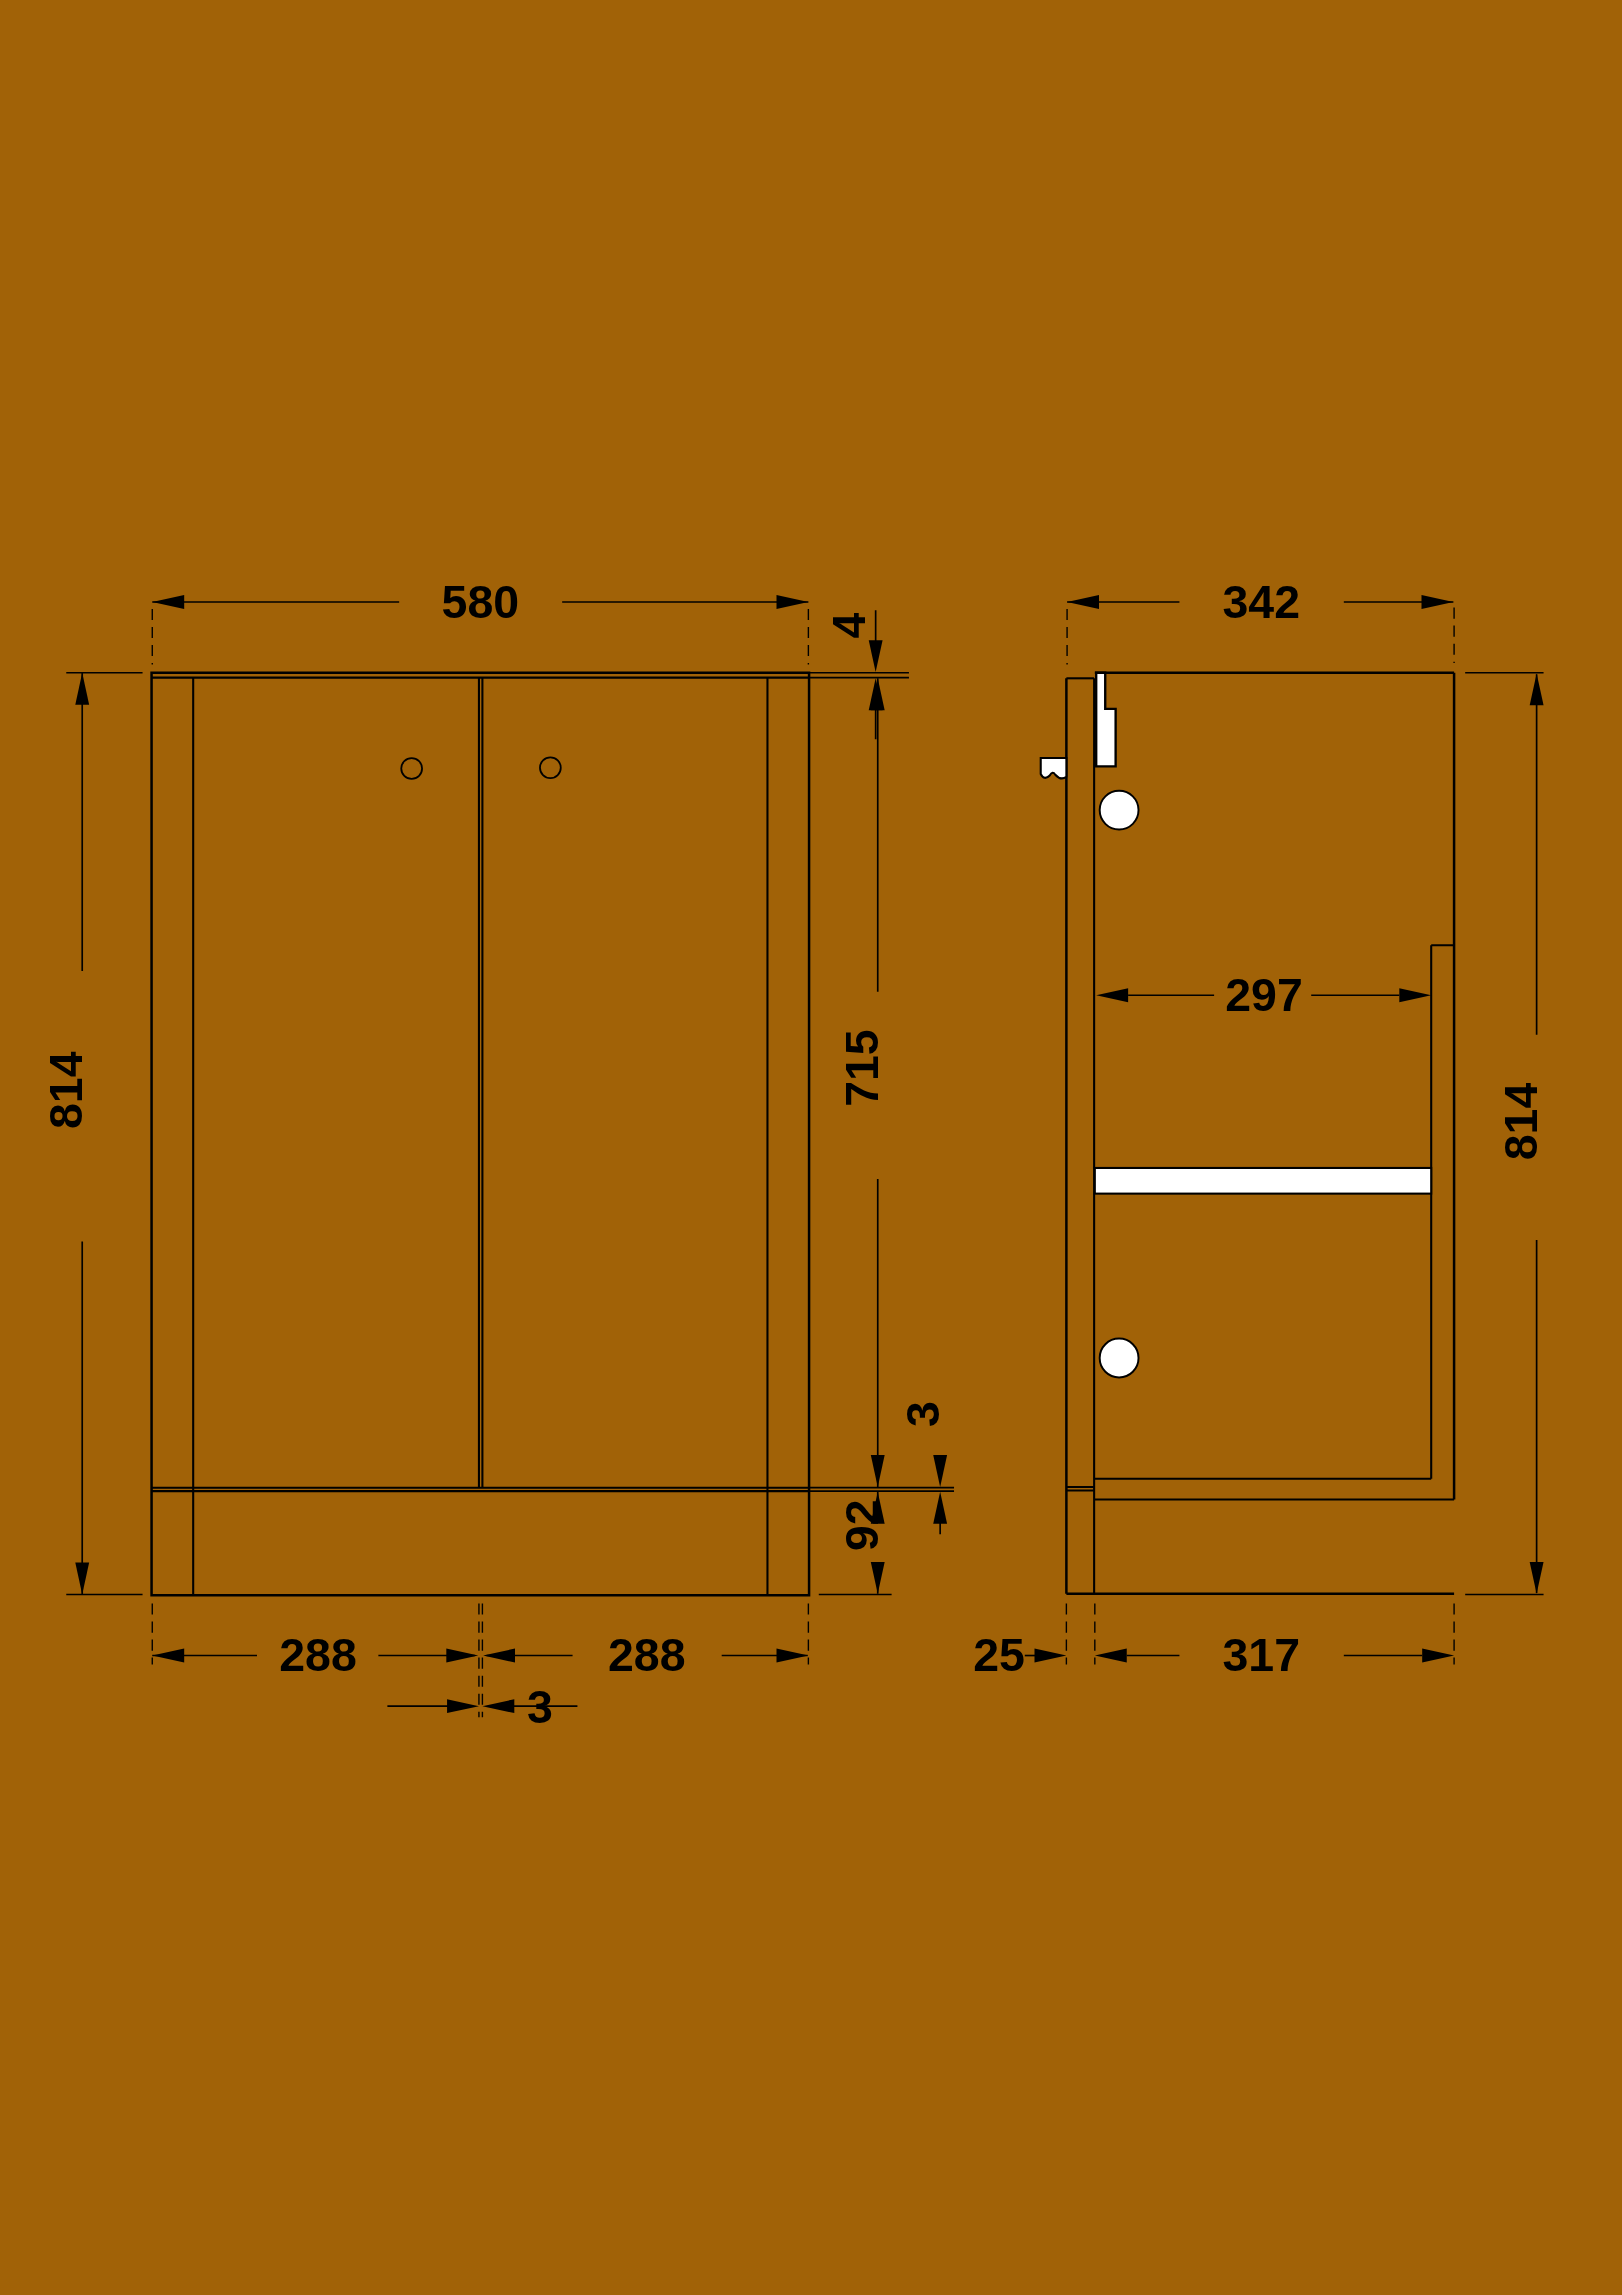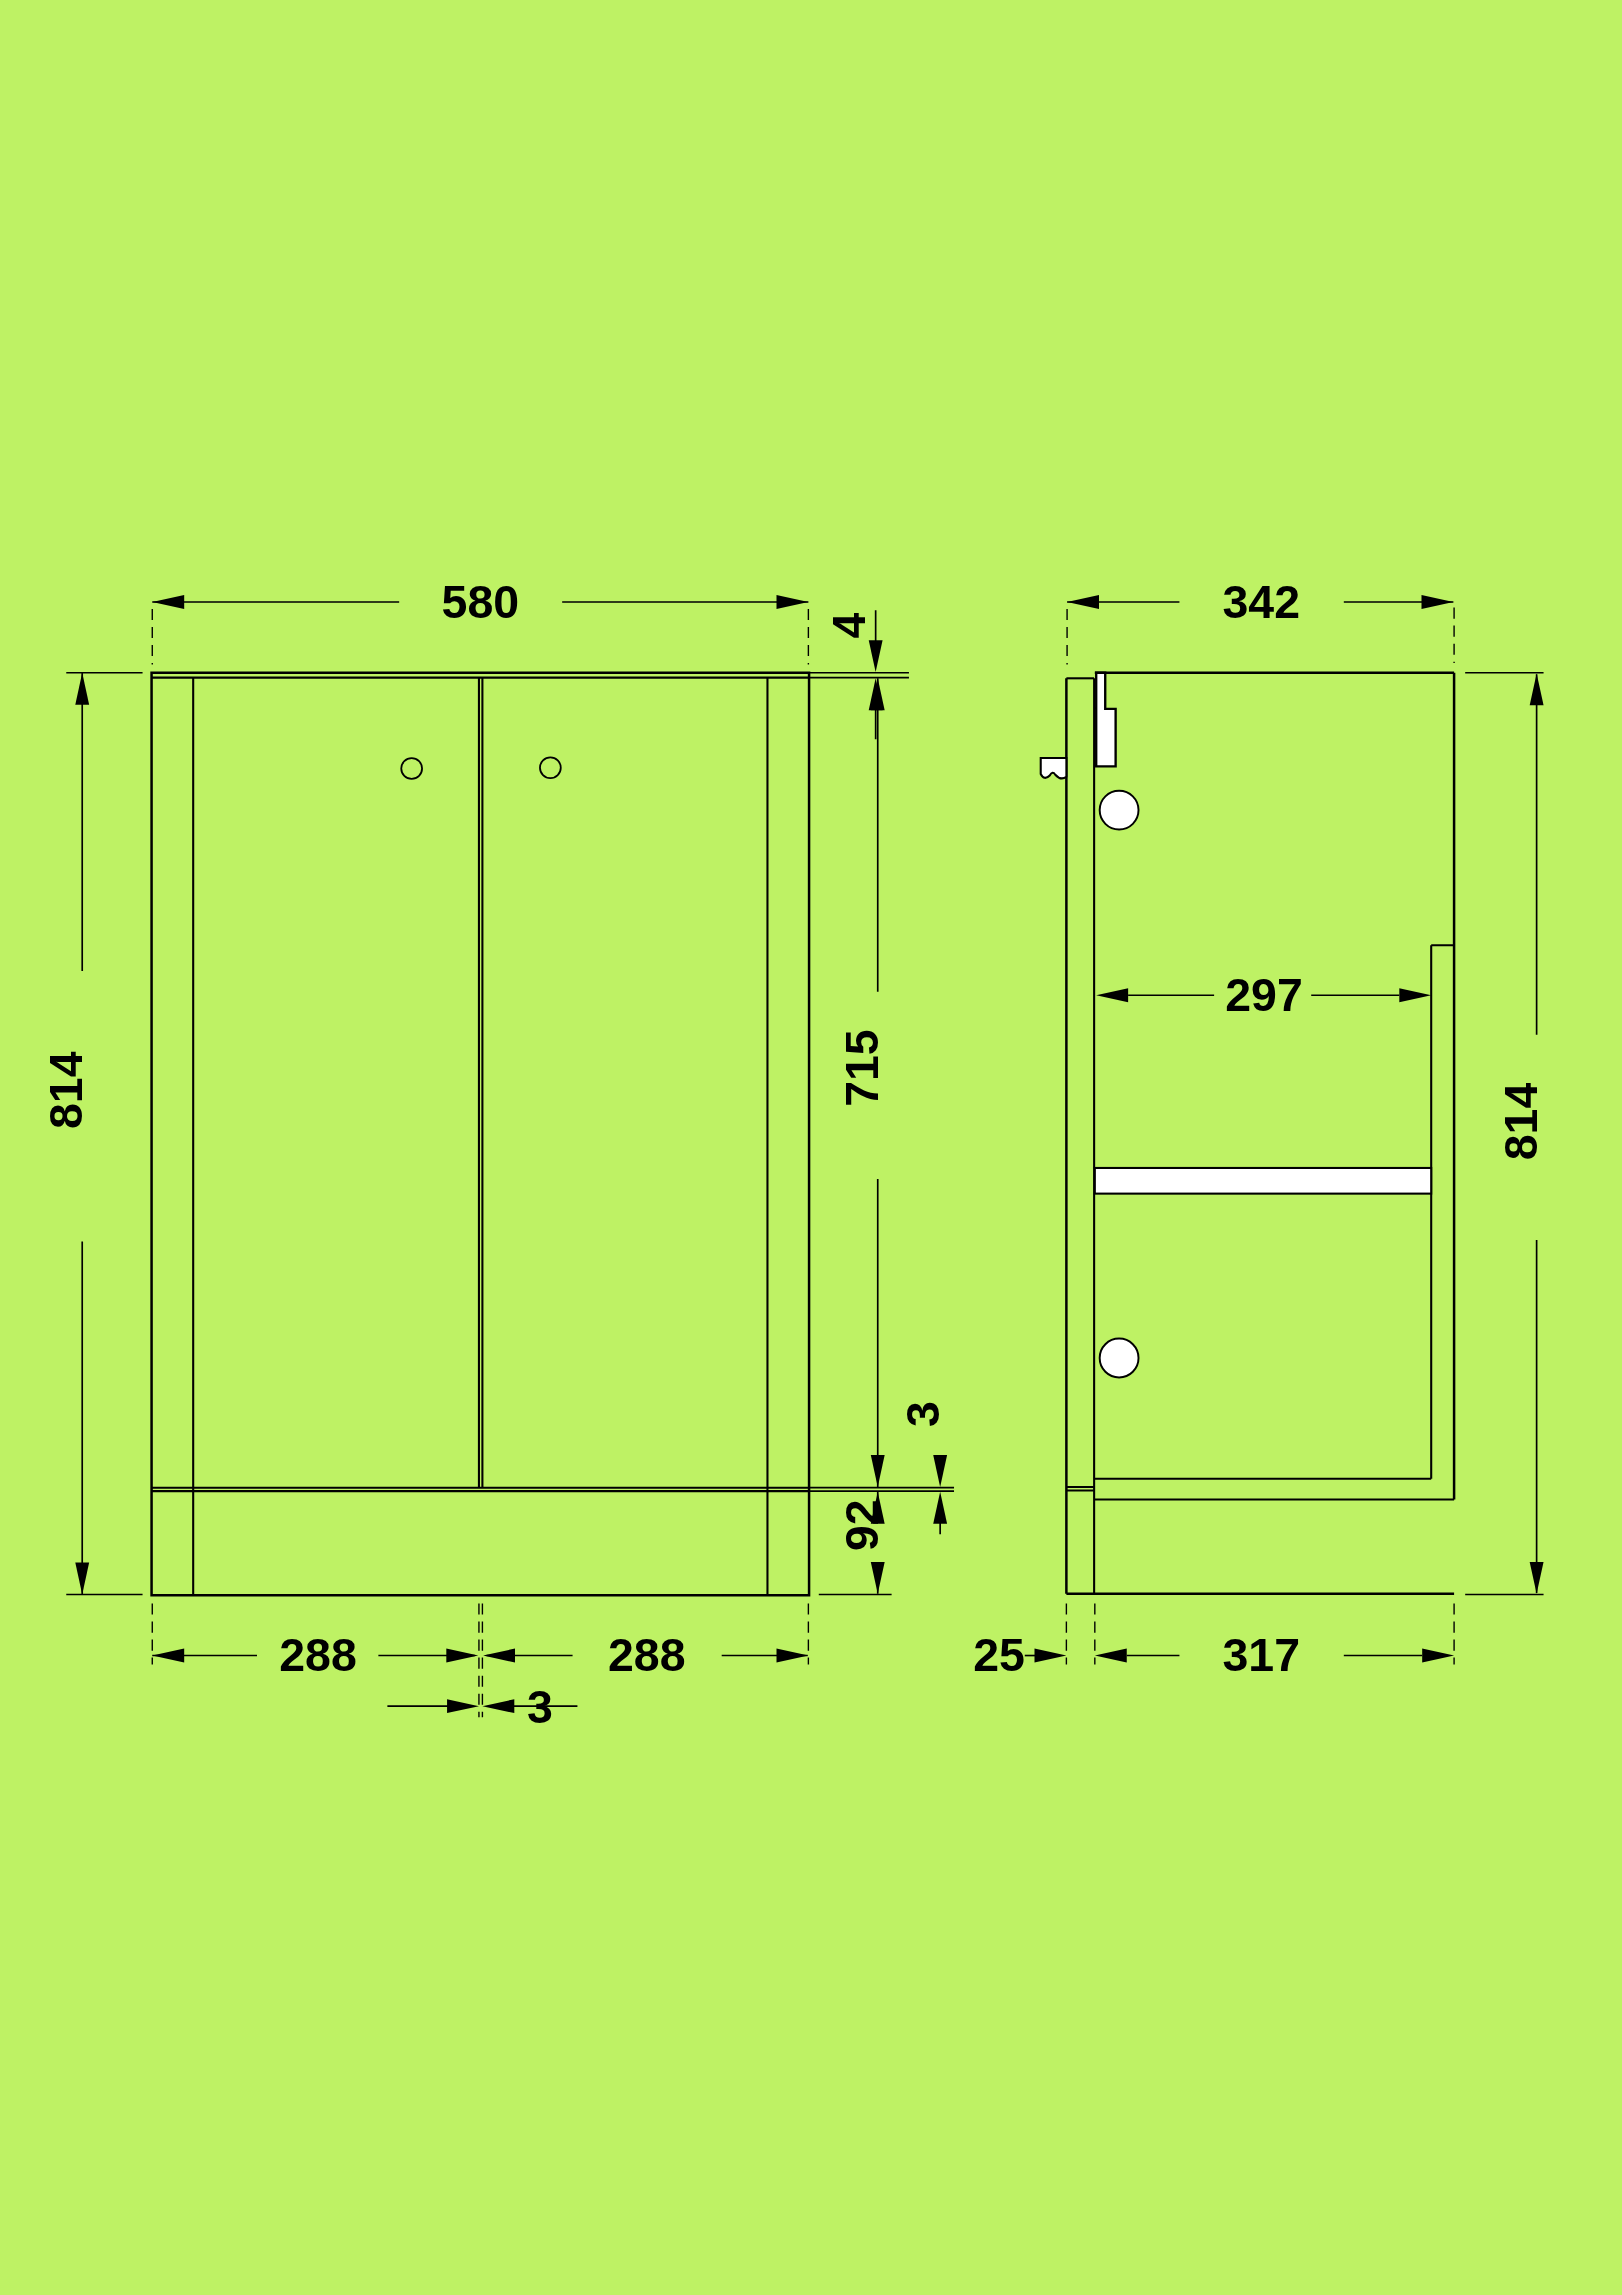--- a/index.html
+++ b/index.html
@@ -1,16 +1,16 @@
 <!DOCTYPE html>
 <html style="font-size:11px"><head>
 <meta charset="utf-8">
 <style>
   html,body{margin:0;padding:0;background:#ffffff;}
-  .canvas{width:1623px;height:2295px;position:relative;background:#bef264;font-family:"Liberation Sans",sans-serif;}
+  .canvas{width:1623px;height:2295px;position:relative;background:#a16207;font-family:"Liberation Sans",sans-serif;}
   svg{position:absolute;left:0;top:0;}
   .ln{stroke:#000;stroke-width:3;fill:none;stroke-linecap:butt;}
   .thick{stroke-width:3.6;}
   .dim{stroke:#000;stroke-width:2.4;fill:none;}
   .ext{stroke:#000;stroke-width:2;fill:none;stroke-dasharray:16 10;}
   .arr{fill:#000;stroke:none;}
   .lbl{font-family:"Liberation Sans",sans-serif;font-weight:bold;font-size:67px;fill:#000;text-anchor:middle;}
   .white{fill:#fff;stroke:#000;}
 </style>
 </head>

